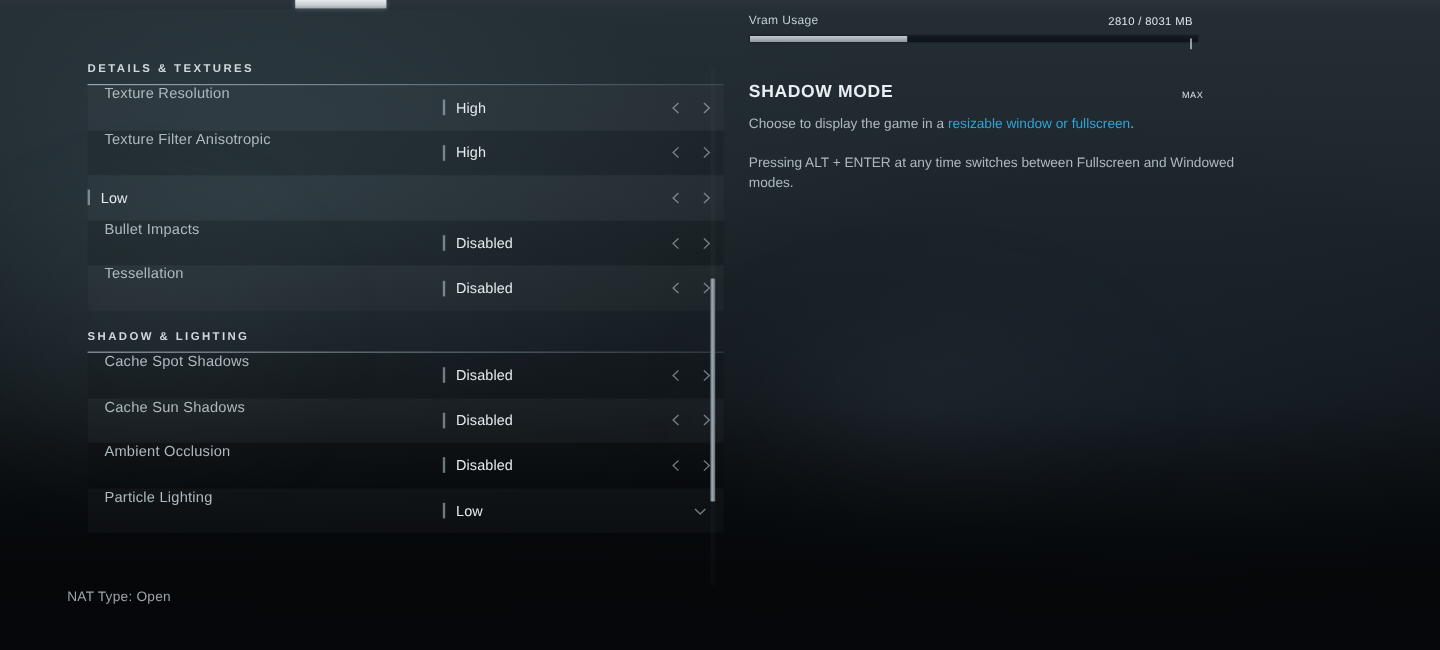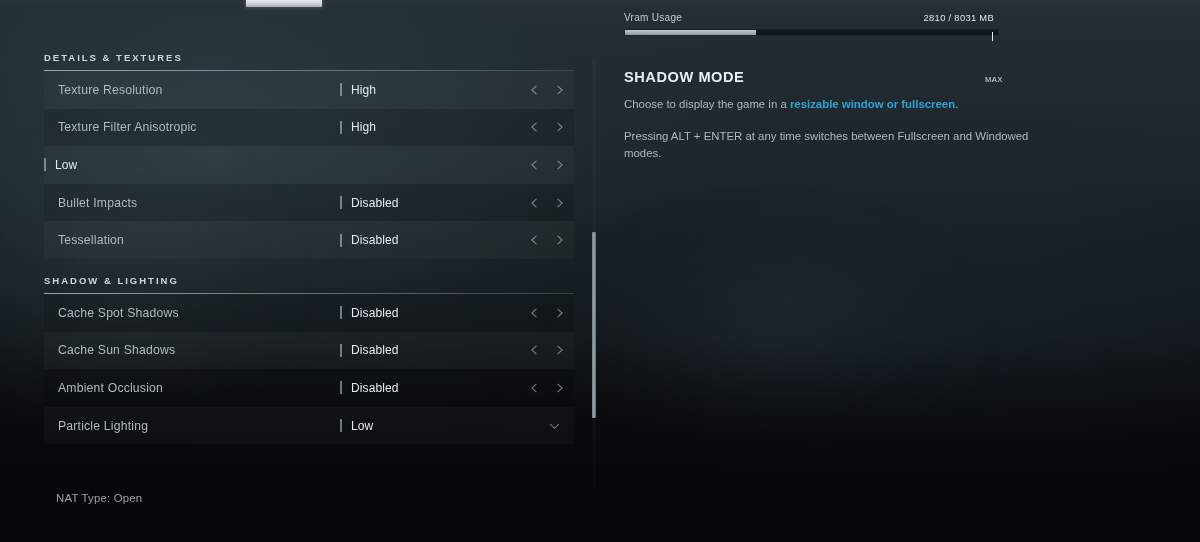--- a/index.html
+++ b/index.html
@@ -38,42 +38,41 @@
     background:linear-gradient(180deg,#2b343b 0%, #262f36 100%);
   }
   #tab-indicator {
     position:absolute; left:246px; top:0px; width:76px; height:7px;
     background:linear-gradient(180deg,#e6ebee 0%, #c7ced3 60%, #9ea7ad 100%);
     box-shadow:0 0 4px rgba(200,215,225,0.35);
   }
 
   
   #settings-panel {
-    position:absolute; left:44px; top:52px; width:530px; height:436px;
+    position:absolute; left:73px; top:52px; width:530px; height:436px;
   }
   .section-header {
     position:relative;
     font-size:9.5px;
     letter-spacing:2.0px;
     font-weight:bold;
     color:#cfd8dd;
     text-transform:uppercase;
     padding-bottom:7px;
   }
   .section-rule {
     height:1px; width:100%;
     background:linear-gradient(90deg, rgba(190,205,214,0.75) 0%, rgba(150,168,178,0.55) 55%, rgba(120,138,150,0.30) 100%);
     margin-bottom:0px;
   }
   .rows { width:100%; }
   .row {
     position:relative;
     height:37.6px;
     display:flex;
-    align-items:center;
     width:100%;
   }
   .row.alt { background:rgba(255,255,255,0.028); }
   .row.dim { background:rgba(0,0,0,0.10); }
   .row-label {
     flex:0 0 296px;
     padding-left:14px;
     font-size:12.2px;
     color:#aeb9bf;
     letter-spacing:0.2px;
@@ -152,21 +151,21 @@
   #display-mode-title {
     margin-top:33px;
     font-size:14.6px; font-weight:bold;
     color:#e9eff3; letter-spacing:0.55px;
   }
   #display-mode-desc {
     margin-top:11px;
     font-size:11.4px; color:#aeb8be; line-height:1.45;
     max-width:420px;
   }
-  .accent { color:#2da4d6; font-weight:bold;text-align:center; }
+  .accent { color:#2da4d6; font-weight:normal;text-align:center; }
   #display-mode-note {
     margin-top:15px;
     font-size:11.4px; color:#aeb8be; line-height:1.5;
     max-width:418px;
   }
 
   
   #nat-type {
     position:absolute; left:56px; top:492px;
     font-size:11.4px; color:#9aa4aa; letter-spacing:0.2px;

